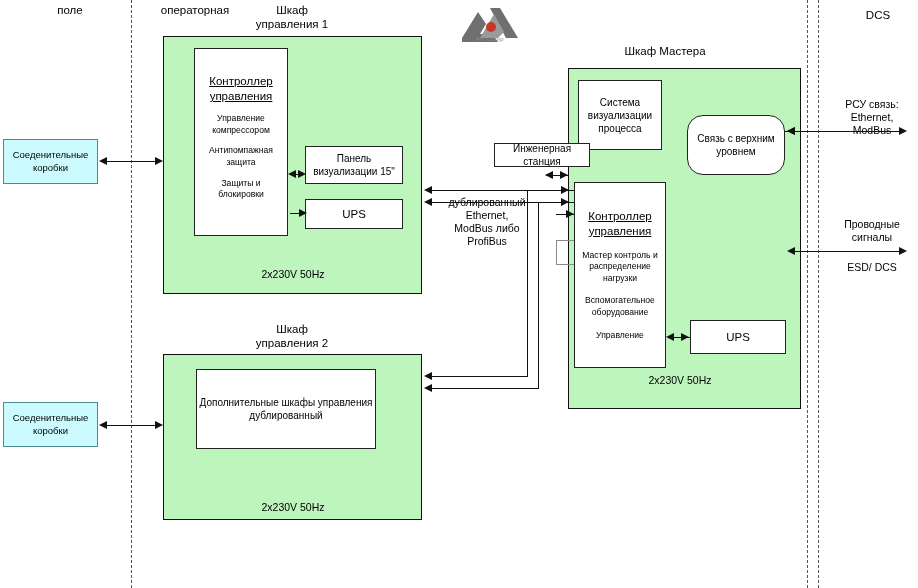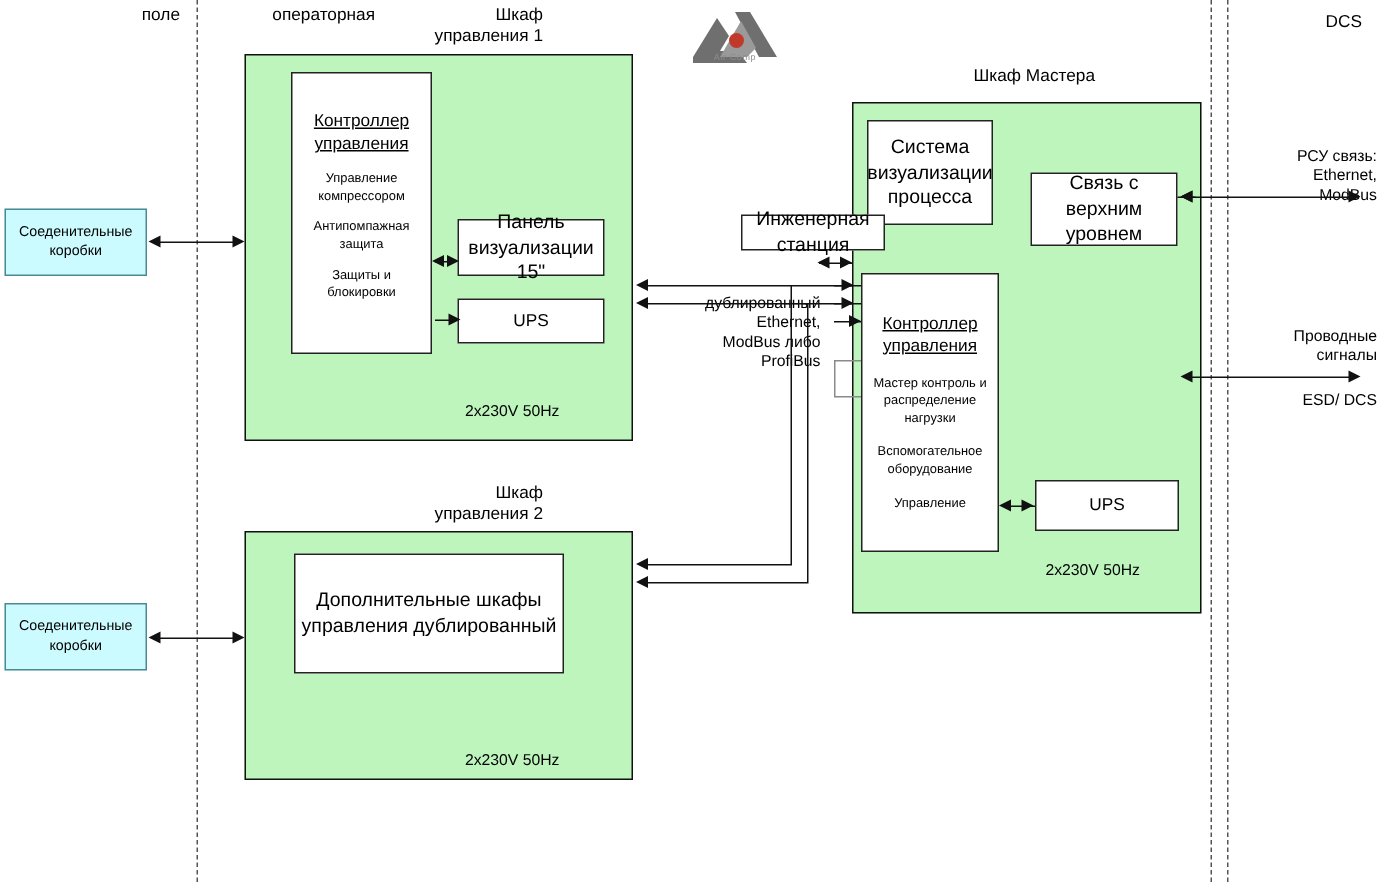--- a/index.html
+++ b/index.html
@@ -18,27 +18,27 @@
   .wbox{position:absolute;box-sizing:border-box;background:#ffffff;
         border:1px solid #222;display:flex;flex-direction:column;
         align-items:center;justify-content:center;text-align:center;}
 
   
   .cbox{position:absolute;box-sizing:border-box;background:#ccfbff;
         border:1px solid #4a8a93;display:flex;align-items:center;
         justify-content:center;text-align:center;}
 
   
-  .lbl{position:absolute;text-align:right;white-space:pre;line-height:1.25;}
+  .lbl{position:absolute;text-align:center;white-space:pre;line-height:1.25;}
   .t12{font-size:11.5px;}
   .t11{font-size:10.5px;}
   .t10{font-size:9.5px;}
   .title-in{font-size:11.5px;line-height:1.3;text-decoration:underline;}
   .sub-in{font-size:8.6px;line-height:1.35;}
-  .mid{font-size:13px;line-height:1.3;}
+  .mid{font-size:10px;line-height:1.3;}
 
   
   .hline{position:absolute;height:0;border-top:1.3px solid #111;}
   .vline{position:absolute;width:0;border-left:1.3px solid #111;}
   .arrow{position:absolute;width:0;height:0;}
   .ar-r{border-top:4.5px solid transparent;border-bottom:4.5px solid transparent;
         border-left:8px solid #111;}
   .ar-l{border-top:4.5px solid transparent;border-bottom:4.5px solid transparent;
         border-right:8px solid #111;}
 
@@ -112,21 +112,21 @@
   <div class="lbl t12" style="left:600px;top:44px;width:130px;">Шкаф Мастера</div>
 
   <div class="cabinet" style="left:568px;top:68px;width:233px;height:341px;"></div>
 
   <div class="wbox" style="left:578px;top:80px;width:84px;height:70px;">
     <div class="mid">Система
 визуализации
 процесса</div>
   </div>
 
-  <div class="wbox" style="left:687px;top:115px;width:98px;height:49px;">
+  <div class="wbox" style="left:687px;top:115px;width:98px;height:60px;border-radius:16px;">
     <div class="mid">Связь с верхним
 уровнем</div>
   </div>
 
   <div class="wbox" style="left:574px;top:182px;width:92px;height:186px;padding:4px 3px;">
     <div class="title-in" style="margin-bottom:11px;">Контроллер
 управления</div>
     <div class="sub-in" style="margin-bottom:11px;">Мастер контроль и
 распределение
 нагрузки</div>

